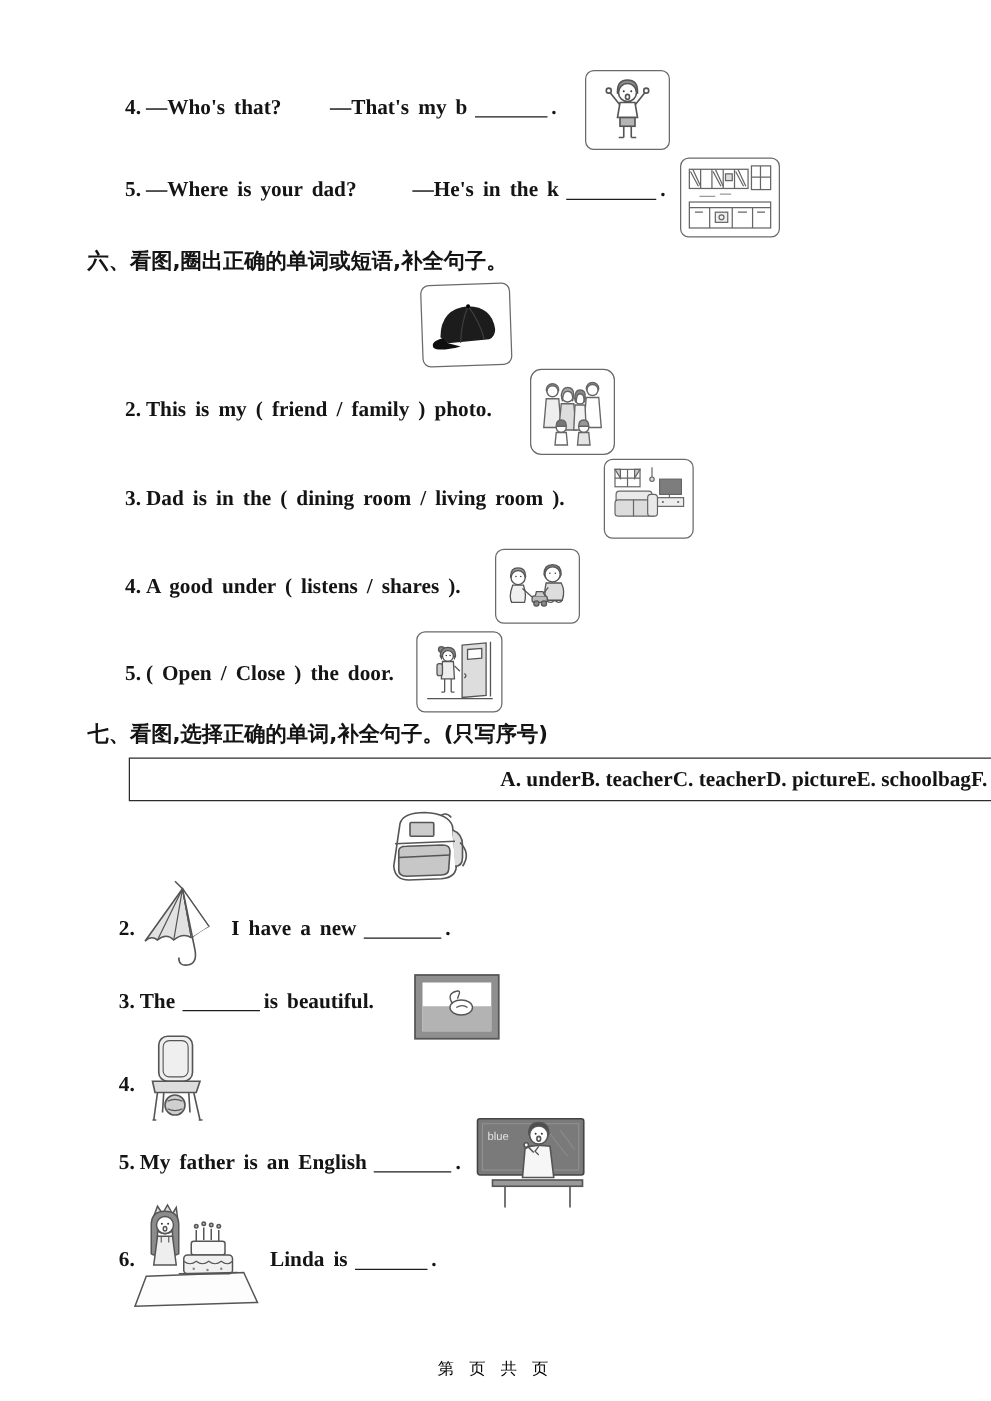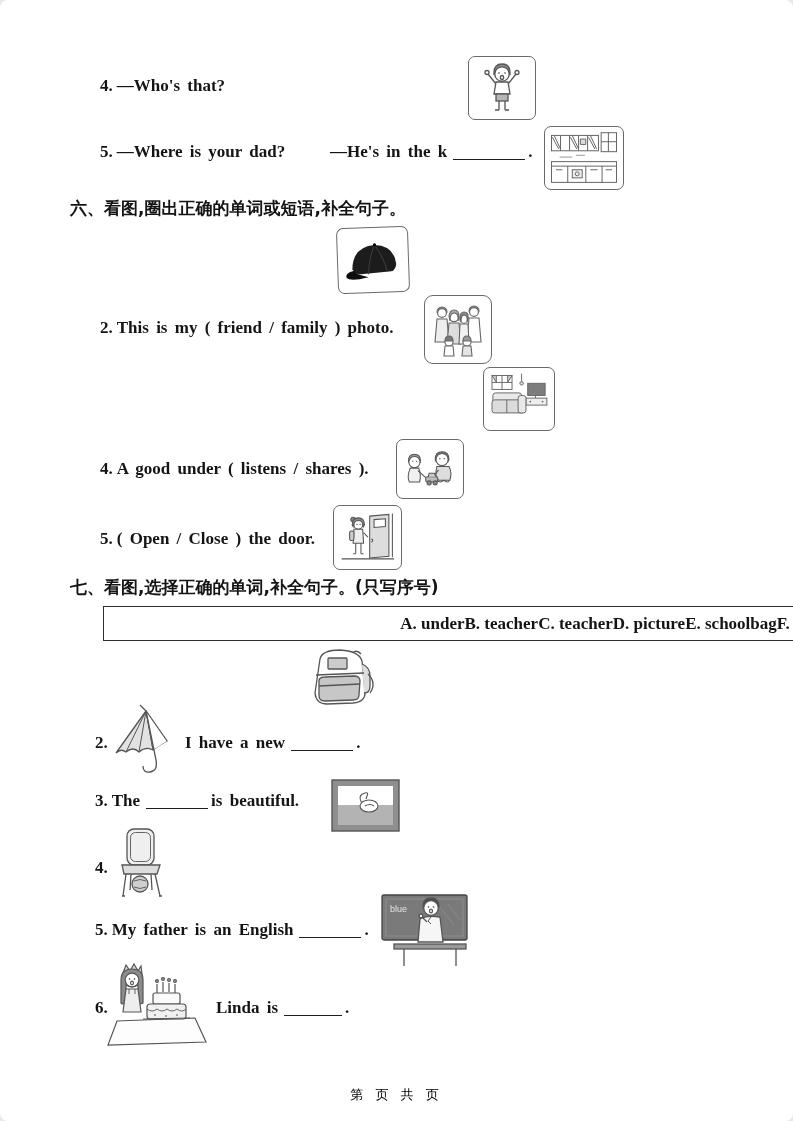--- a/index.html
+++ b/index.html
@@ -1,17 +1,17 @@
 <!DOCTYPE html>
 <html><head>
 <meta charset="utf-8">
 <style>
   html,body{margin:0;padding:0;background:#e9e9e9;}
   .page{position:relative;width:793px;height:1121px;background:#fff;margin:0 auto;
-        font-family:"Liberation Serif",serif;color:#141414;overflow:hidden;border-radius:8px;}
+        font-family:"Liberation Serif",serif;color:#141414;overflow:hidden;}
   .row{position:absolute;white-space:nowrap;font-weight:bold;font-size:17px;word-spacing:3px;}
   .num{margin-right:4px;}
   .cjk{font-family:"DejaVu Sans","Liberation Sans",sans-serif;font-weight:bold;font-size:17px;}
   .blank{display:inline-block;border-bottom:1.7px solid #1d1d1d;height:14px;vertical-align:-3px;
          margin-left:6px;margin-right:3px;}
   .b58{width:58px}.b62{width:62px}.b72{width:72px}
   .imgbox{position:absolute;border:1.6px solid #6a6a6a;border-radius:7px;background:#fff;
           display:flex;align-items:center;justify-content:center;}
   .imgfree{position:absolute;}
   .bank{position:absolute;left:103px;top:606px;width:744px;height:35px;border:1.6px solid #2c2c2c;
@@ -21,20 +21,23 @@
           font-family:"DejaVu Sans","Liberation Sans",sans-serif;font-size:13px;color:#000000;letter-spacing:4px;}
   svg{display:block}
 </style>
 </head>
 <body>
 
 <div class="page">
 
   <div class="row" style="left:100px;top:76px">
     <span class="num">4.</span><span>—Who's that?</span>
+  </div>
+  <div class="row" style="left:264px;top:76px">
+    <span>—That's my b</span><span class="blank b58"></span><span>.</span>
   </div>
   <div class="imgbox" style="left:468px;top:56px;width:66px;height:62px">
     <svg width="60" height="56" viewBox="0 0 60 56">
       <g stroke="#555" stroke-width="1.3" fill="none">
         <path d="M22 13 Q22 4 30 4 Q38 4 38 13 L38 15 Q35 9 30 9 Q25 9 22 15 Z" fill="#8d8d8d"></path>
         <circle cx="30" cy="14" r="7.2" fill="#fff"></circle>
         <circle cx="27" cy="13" r="0.8" fill="#333" stroke="none"></circle>
         <circle cx="33" cy="13" r="0.8" fill="#333" stroke="none"></circle>
         <ellipse cx="30" cy="17.5" rx="1.6" ry="2" fill="#fff"></ellipse>
         <path d="M24 24 L16 14"></path>
@@ -106,20 +109,23 @@
         <circle cx="20" cy="42" r="4" fill="#fff"></circle>
         <path d="M16 41 Q16 36 20 36 Q24 36 24 41 Z" fill="#777"></path>
         <path d="M16 46 L24 46 L25 56 L15 56 Z" fill="#fff"></path>
         <circle cx="38" cy="42" r="4" fill="#fff"></circle>
         <path d="M34 41 Q34 36 38 36 Q42 36 42 41 Z" fill="#999"></path>
         <path d="M34 46 L42 46 L43 56 L33 56 Z" fill="#e5e5e5"></path>
       </g>
     </svg>
   </div>
 
+  <div class="row" style="left:100px;top:389px">
+    <span class="num">3.</span><span>Dad is in the ( dining room / living room ).</span>
+  </div>
   <div class="imgbox" style="left:483px;top:367px;width:70px;height:62px">
     <svg width="62" height="54" viewBox="0 0 70 62">
       <g stroke="#666" stroke-width="1.1" fill="none">
         <rect x="4" y="4" width="23" height="16" fill="#fff"></rect>
         <path d="M15.5 4 V20 M4 12 H27"></path>
         <path d="M4 4 L9 12 L9 4 Z M27 4 L22 12 L22 4 Z" fill="#ccc"></path>
         <path d="M38 2 V11"></path>
           <circle cx="38" cy="13" r="2" fill="#ddd"></circle>
         <rect x="45" y="13" width="20" height="14" fill="#7d7d7d"></rect>
         <path d="M54 27 V30"></path>

